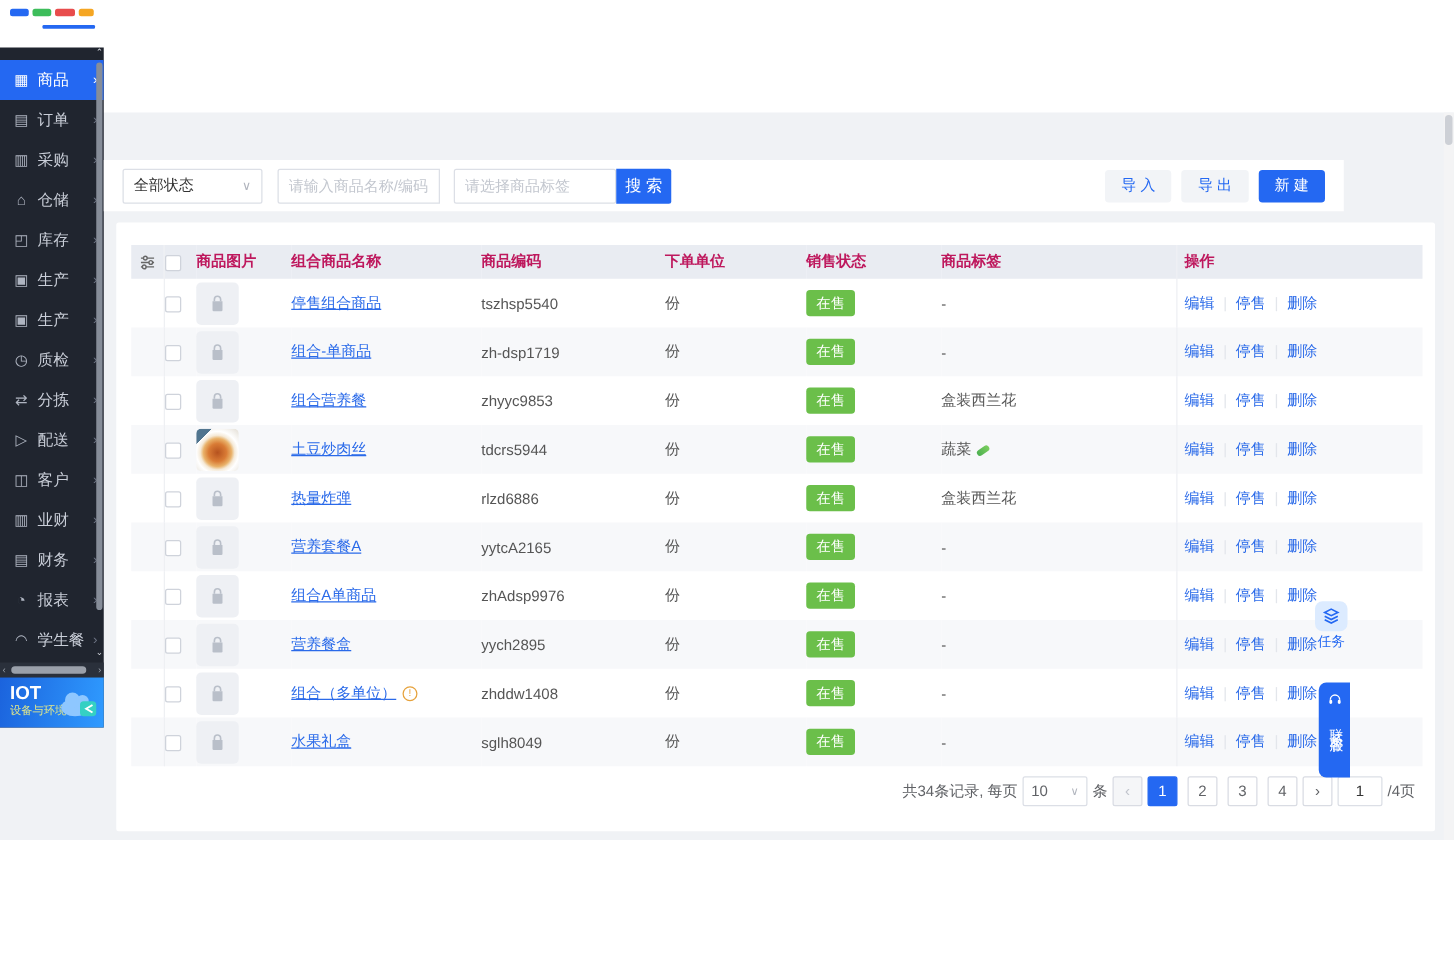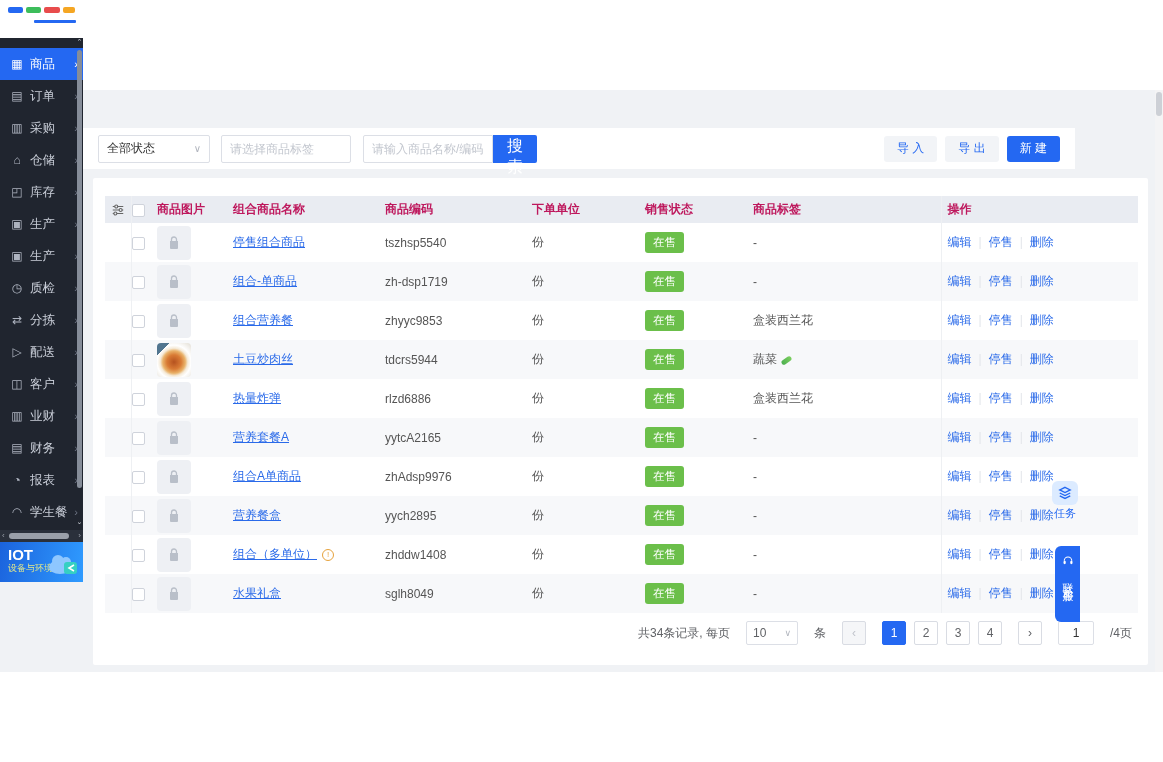--- a/index.html
+++ b/index.html
@@ -62,21 +62,21 @@
     display:flex;align-items:center;padding:0 15px;}
   .selbox{width:112px;height:28px;border:1px solid #dcdfe6;border-radius:2px;display:flex;
     align-items:center;padding:0 8px;font-size:12px;color:#333;cursor:pointer;background:#fff;}
   .selbox .caret{margin-left:auto;color:#b0b4bd;font-size:10px;}
   .fin{height:28px;border:1px solid #dcdfe6;border-radius:2px;padding:0 8px;font-size:12px;
     color:#333;outline:none;font-family:"Liberation Sans",sans-serif;}
   .fin::placeholder{color:#c3c7cf;}
   .in-tag{width:130px;margin-left:11px;}
   .in-key{width:130px;margin-left:12px;border-radius:2px 0 0 2px;}
   .btn-search{height:28px;width:44px;background:#2468f2;color:#fff;border:none;border-radius:0 2px 2px 0;
-    font-size:16px;cursor:pointer;font-family:"Liberation Sans",sans-serif;}
+    font-size:13px;cursor:pointer;font-family:"Liberation Sans",sans-serif;}
   .fb-right{margin-left:auto;display:flex;gap:8px;}
   .btn-lite{height:26px;padding:0 13px;background:#f2f4f7;color:#2468f2;border:none;border-radius:3px;
     font-size:12px;cursor:pointer;font-family:"Liberation Sans",sans-serif;}
   .btn-primary{height:26px;padding:0 13px;background:#2468f2;color:#fff;border:none;border-radius:3px;
     font-size:12px;cursor:pointer;font-family:"Liberation Sans",sans-serif;}
 
   
   .card{position:absolute;top:88px;left:93px;width:1055px;height:487px;background:#fff;
     border-radius:2px;padding:9px 10px 0 12px;}
   .bulkrow{display:flex;gap:9px;}
@@ -99,21 +99,21 @@
   a.lnk{color:#2a6ae9;cursor:pointer;}
   a.name{text-decoration:underline;}
   .warn{display:inline-flex;width:12px;height:12px;border:1px solid #e6a23c;border-radius:50%;
     color:#e6a23c;font-size:8px;align-items:center;justify-content:center;margin-left:5px;vertical-align:1px;}
   .badge{display:inline-block;padding:3px 8px;background:#6bbf4a;color:#fff;border-radius:3px;font-size:11.5px;}
   .opsep{color:#e3e6eb;margin:0 7px;}
   .cuke{display:inline-block;width:11px;height:5px;background:linear-gradient(90deg,#4caf50,#7ccf5f);
     border-radius:3px;transform:rotate(-35deg);margin-left:4px;}
 
   
-  .pager{display:flex;align-items:center;justify-content:flex-end;gap:16px;margin-top:8px;
+  .pager{display:flex;align-items:center;justify-content:flex-end;gap:4px;margin-top:8px;
     padding-right:6px;font-size:12px;color:#606266;}
   .psize{width:52px;height:24px;border:1px solid #dcdfe6;border-radius:2px;display:flex;
     align-items:center;padding:0 6px;cursor:pointer;background:#fff;}
   .psize .caret{margin-left:auto;color:#b0b4bd;font-size:9px;}
   .pbtn{min-width:24px;height:24px;border:1px solid #d9dce3;border-radius:2px;background:#fff;
     display:flex;align-items:center;justify-content:center;cursor:pointer;color:#606266;padding:0 4px;}
   .pbtn.disabled{background:#f5f6f8;color:#c0c4cc;}
   .pbtn.active{background:#2468f2;border-color:#2468f2;color:#fff;}
   .pjump{width:36px;height:24px;border:1px solid #dcdfe6;border-radius:2px;text-align:center;
     font-size:12px;color:#333;outline:none;font-family:"Liberation Sans",sans-serif;}
@@ -285,22 +285,22 @@
           </svg>
       </span>
     </div>
   </div>
 
   <div class="filterbar">
     <div class="selbox">
       <span>全部状态</span>
       <span class="caret">∨</span>
     </div>
+    <input class="fin in-key" placeholder="请输入商品名称/编码" style="">
     <input class="fin in-tag" placeholder="请选择商品标签" style="">
-    <input class="fin in-key" placeholder="请输入商品名称/编码" style="">
     <button class="btn-search">搜 索</button>
     <div class="fb-right">
       <button class="btn-lite">导 入</button>
       <button class="btn-lite">导 出</button>
       <button class="btn-primary">新 建</button>
     </div>
   </div>
 
   <div class="card">
 

